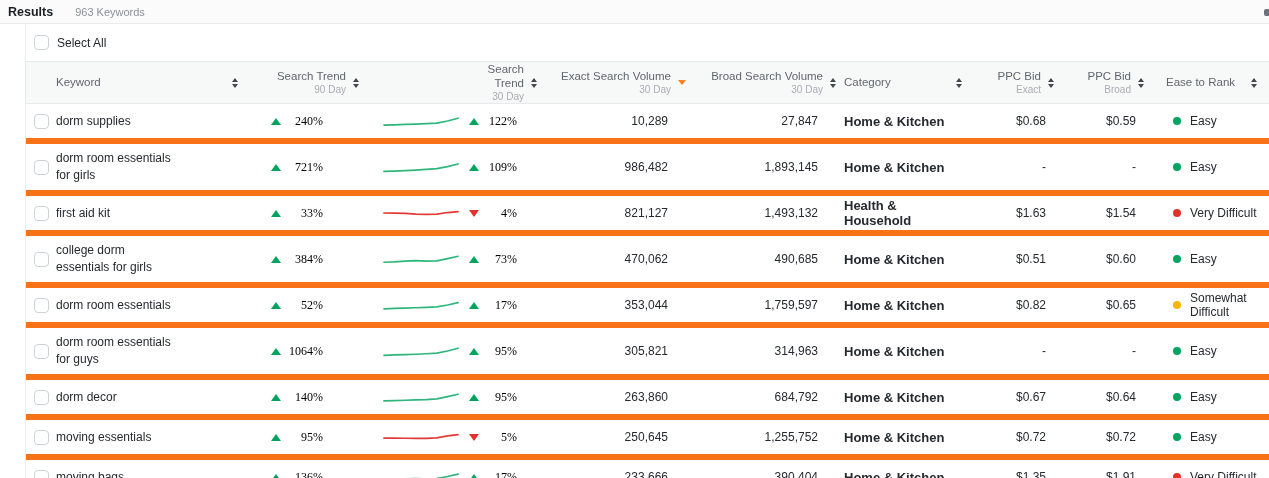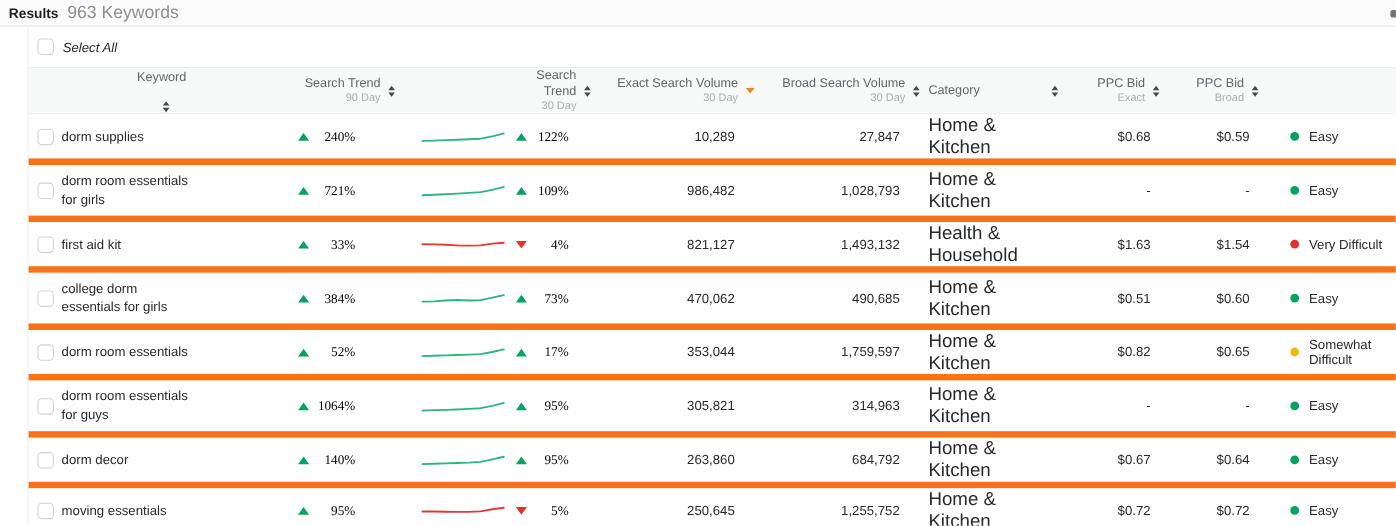--- a/index.html
+++ b/index.html
@@ -3,29 +3,29 @@
 <meta charset="utf-8">
 <style>
   * { margin:0; padding:0; box-sizing:border-box; }
   html,body { width:1269px; height:478px; overflow:hidden; background:#fff;
     font-family:"Liberation Sans", sans-serif; color:#26292e; }
 
   
   .top-strip { height:24px; background:#fbfbfc; border-bottom:1px solid #e8eaec;
     display:flex; align-items:center; padding:0 8px; position:relative; }
   .results-title { font-size:12.5px; font-weight:bold; color:#1c1f22; }
-  .results-count { font-size:16px; color:#8a9096; margin-left:8px; }
+  .results-count { font-size:11px; color:#8a9096; margin-left:22px; }
   .truncated-icon { position:absolute; right:-2px; top:9px; width:7px; height:7px;
     border-radius:2px; background:#6d737a; }
 
   
   .card { margin-left:25px; border-left:1px solid #e8eaec; width:1244px; }
 
   .select-all-row { height:38px; display:flex; align-items:center; background:#fff;
-    border-bottom:1px solid #e8eaec; padding-left:8px;font-style:italic; }
+    border-bottom:1px solid #e8eaec; padding-left:8px; }
   .select-all-label { font-size:12px; color:#26292e; margin-left:8px; }
 
   .checkbox { width:15px; height:15px; border:1.5px solid #cdd2d7; border-radius:4px;
     background:#fff; flex:none; cursor:pointer; }
 
   .grid-row { display:grid;
     grid-template-columns:30px 188px 115px 100px 78px 161px 138px 130px 90px 90px 1fr;
     align-items:center; }
 
   
@@ -57,30 +57,30 @@
   .tri { width:0; height:0; border-left:5px solid transparent; border-right:5px solid transparent; flex:none; }
   .tri.up { border-bottom:7px solid var(--green,#00a45f); }
   .tri.down { border-top:7px solid var(--red,#e5312b); }
 
   .cell-spark { display:flex; align-items:center; justify-content:flex-end; }
   .cell-spark svg { display:block; }
 
   .cell-num { font-size:12px; text-align:right; }
   .cell-exact { padding-right:30px; }
   .cell-broad { padding-right:18px; }
-  .cell-cat { font-size:17px; padding-left:8px; }
+  .cell-cat { font-size:13px; padding-left:8px;font-weight:bold; }
   .cell-ppc { font-size:12px; text-align:right; padding-right:10px; }
 
   .cell-ease { display:flex; align-items:center; padding-left:27px; font-size:12px; }
   .ease-dot { width:8px; height:8px; border-radius:50%; margin-right:9px; flex:none; }
   .ease-dot.easy { background:var(--green,#00a45f); }
   .ease-dot.somewhat { background:var(--yellow,#f6b60d); }
   .ease-dot.very { background:var(--red,#e5312b); }
 
-  .th-keyword { justify-content:space-between; padding-right:6px;flex-direction:column; }
+  .th-keyword { justify-content:space-between; padding-right:6px; }
   .th-cat { justify-content:space-between; padding-left:8px; padding-right:4px; }
   .th-ease { justify-content:space-between; padding-left:20px; padding-right:12px; }
 </style>
 </head>
 <body>
 
 <div class="top-strip">
   <span class="results-title">Results</span>
   <span class="results-count">963 Keywords</span>
   <span class="truncated-icon"></span>
@@ -176,20 +176,29 @@
       <div class="hlabel">
         <span>PPC Bid</span>
         <span class="hsub">Broad</span>
       </div>
       <span class="sort-icon">
           <i class="s-up"></i>
           <i class="s-down"></i>
         </span>
     </div>
 
+    <div class="th th-ease">
+      <div class="hlabel">
+          <span>Ease to Rank</span>
+        </div>
+      <span class="sort-icon">
+          <i class="s-up"></i>
+          <i class="s-down"></i>
+        </span>
+    </div>
   </div>
 
   <div>
       <div class="grid-row row">
     <div class="cell-check">
       <span class="checkbox"></span>
     </div>
     <div class="cell-keyword">dorm supplies</div>
     <div class="cell-trend cell-trend90">
       <i class="tri up"></i>
@@ -227,21 +236,21 @@
     <div class="cell-spark">
       <svg width="76" height="22" viewBox="0 0 80 22">
         <polyline fill="none" stroke-width="1.8" stroke-linecap="round" stroke-linejoin="round" points="1.0,15.7 12.1,15.3 23.3,14.8 34.4,14.2 45.6,13.5 56.7,12.8 67.9,10.6 79.0,7.8" stroke="#2fb67c"></polyline>
       </svg>
     </div>
     <div class="cell-trend cell-trend30">
       <i class="tri up"></i>
       <span class="pct">109%</span>
     </div>
     <div class="cell-num cell-exact">986,482</div>
-    <div class="cell-num cell-broad">1,028,793</div>
+    <div class="cell-num cell-broad">1,893,145</div>
     <div class="cell-cat">Home &amp; Kitchen</div>
     <div class="cell-ppc">-</div>
     <div class="cell-ppc">-</div>
     <div class="cell-ease">
       <span class="ease-dot easy"></span>
       <span>Easy</span>
     </div>
   </div>
       <div class="grid-row row">
     <div class="cell-check">

